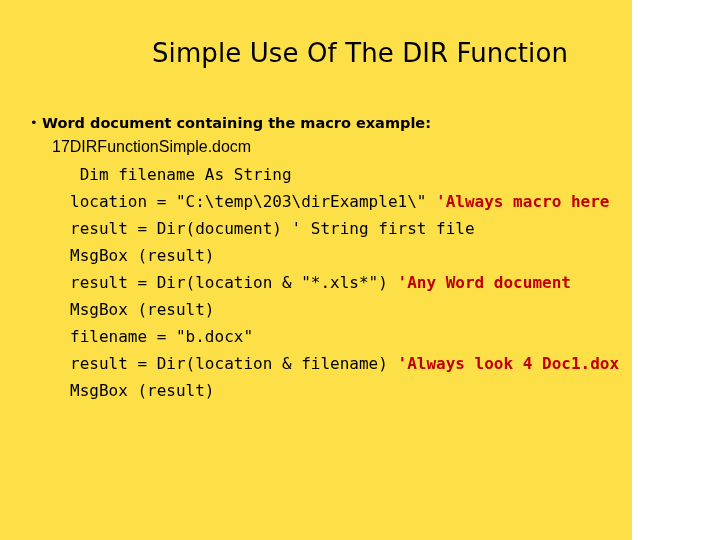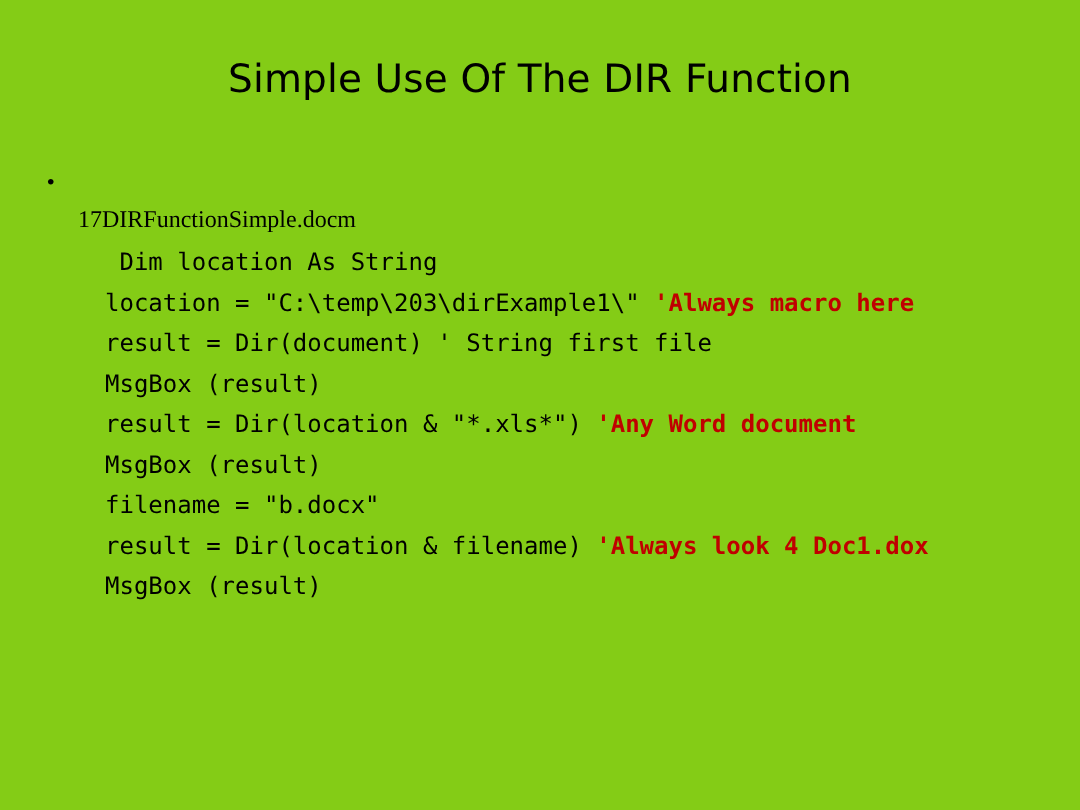--- a/index.html
+++ b/index.html
@@ -12,23 +12,23 @@
     height: 540px;
     background: #ffffff;
     font-family: "Liberation Sans", sans-serif;
     overflow: hidden;
     position: relative;
   }
 
   .slide {
     position: absolute;
     top: 0; left: 0;
-    width: 720px;
+    width: 632px;
     height: 540px;
-    background: #84cc16;
+    background: #fde047;
   }
 
   
   .slide-title {
     position: absolute;
     top: 38px;
     left: 0;
     width: 720px;
     text-align: center;
     font-family: "DejaVu Sans", sans-serif;
@@ -71,21 +71,21 @@
     white-space: pre;
   }
 
   
   .filename-row {
     padding-left: 52px;
     height: 25px;
     line-height: 25px;
   }
   .filename-text {
-    font-family: Liberation Serif, serif;
+    font-family: Liberation Sans, sans-serif;
     font-size: 16px;
     font-weight: 400;
     color: #000000;
     white-space: pre;
   }
 
   
   .code-block {
     padding-left: 70px;
     padding-top: 2px;
@@ -124,28 +124,29 @@
 <body>
 
 <div class="slide">
 
   <div class="slide-title">Simple Use Of The DIR Function</div>
 
   <div class="body-block">
 
     <div class="bullet-row">
       <span class="bullet-mark">•</span>
+      <span class="bullet-text">Word document containing the macro example:</span>
     </div>
 
     <div class="filename-row">
       <span class="filename-text">17DIRFunctionSimple.docm</span>
     </div>
 
     <div class="code-block" id="code-block">
-        <div class="code-line"><span class="code-main"> Dim location As String</span></div>
+        <div class="code-line"><span class="code-main"> Dim filename As String</span></div>
         <div class="code-line"><span class="code-main">location = "C:\temp\203\dirExample1\" </span><span class="code-comment">'Always macro here</span></div>
         <div class="code-line"><span class="code-main">result = Dir(document) </span><span class="code-comment-plain">' String first file</span></div>
         <div class="code-line"><span class="code-main">MsgBox (result)</span></div>
         <div class="code-line"><span class="code-main">result = Dir(location &amp; "*.xls*") </span><span class="code-comment">'Any Word document</span></div>
         <div class="code-line"><span class="code-main">MsgBox (result)</span></div>
         <div class="code-line"><span class="code-main">filename = "b.docx"</span></div>
         <div class="code-line"><span class="code-main">result = Dir(location &amp; filename) </span><span class="code-comment">'Always look 4 Doc1.dox</span></div>
         <div class="code-line"><span class="code-main">MsgBox (result)</span></div>
       </div>
 

